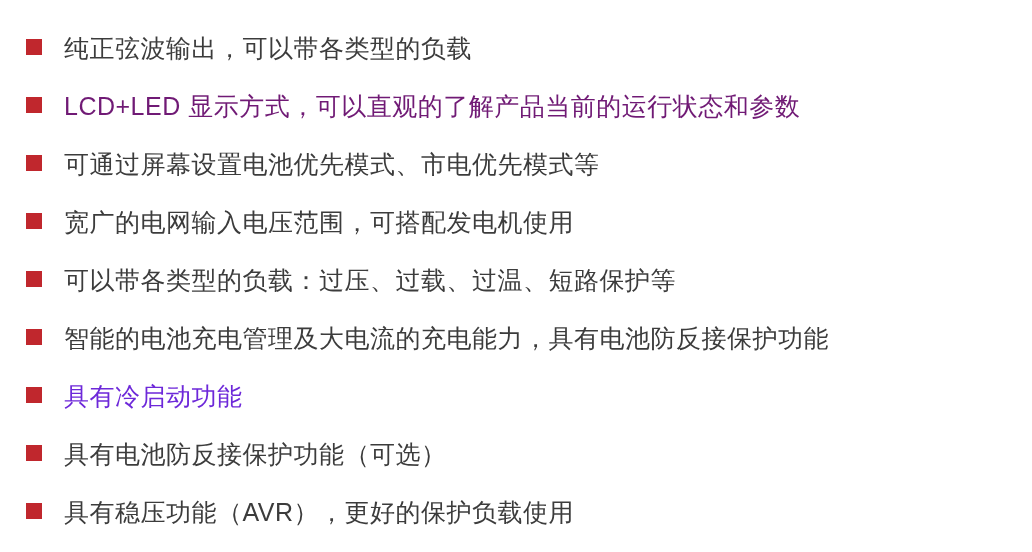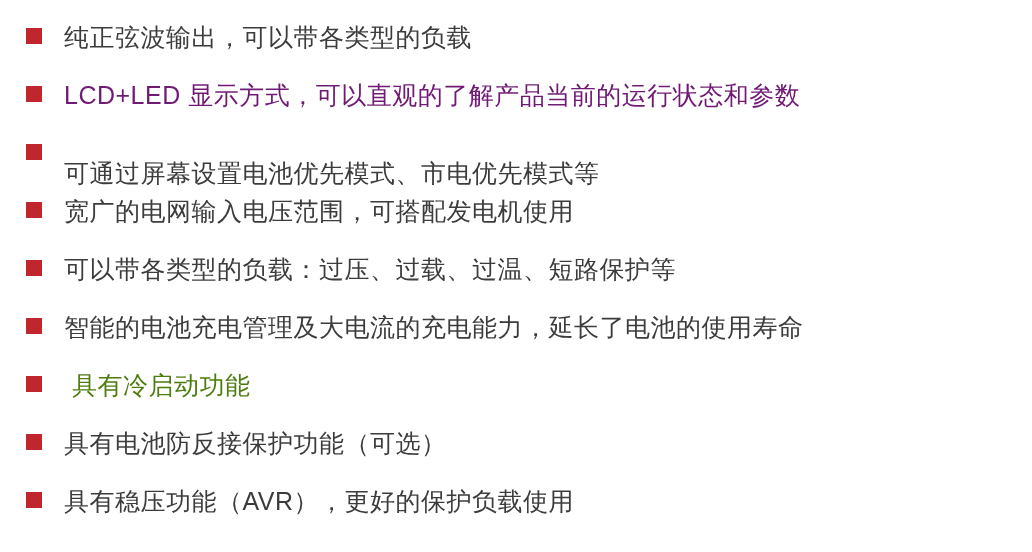--- a/index.html
+++ b/index.html
@@ -9,21 +9,21 @@
   body {
     width: 1032px;
     height: 552px;
     background: #ffffff;
     font-family: "Liberation Sans", "DejaVu Sans", sans-serif;
     overflow: hidden;
   }
   .feature-list {
     list-style: none;
     margin: 0;
-    padding: 15px 0 0 0;
+    padding: 26px 0 0 0;
     display: flex;
     flex-direction: column;
   }
   .feature-item {
     display: flex;
     align-items: flex-start;
     padding: 0 0 0 26px;
     height: 58px;
     box-sizing: border-box;
   }
@@ -50,37 +50,37 @@
   <li class="feature-item">
     <span class="bullet" style="background: rgb(192, 39, 45);"></span>
     <span class="feature-text" style="color: rgb(60, 60, 60);">纯正弦波输出，可以带各类型的负载</span>
   </li>
   <li class="feature-item">
     <span class="bullet" style="background: rgb(192, 39, 45);"></span>
     <span class="feature-text" style="color: #701a75;">LCD+LED 显示方式，可以直观的了解产品当前的运行状态和参数</span>
   </li>
   <li class="feature-item">
     <span class="bullet" style="background: rgb(192, 39, 45);"></span>
-    <span class="feature-text" style="color: rgb(60, 60, 60); margin-top: 20px;">可通过屏幕设置电池优先模式、市电优先模式等</span>
+    <span class="feature-text" style="color: rgb(60, 60, 60);">可通过屏幕设置电池优先模式、市电优先模式等</span>
   </li>
   <li class="feature-item">
     <span class="bullet" style="background: rgb(192, 39, 45);"></span>
     <span class="feature-text" style="color: rgb(60, 60, 60); text-align: right;">宽广的电网输入电压范围，可搭配发电机使用</span>
   </li>
   <li class="feature-item">
     <span class="bullet" style="background: rgb(192, 39, 45);"></span>
     <span class="feature-text" style="color: rgb(60, 60, 60);">可以带各类型的负载：过压、过载、过温、短路保护等</span>
   </li>
   <li class="feature-item">
     <span class="bullet" style="background: rgb(192, 39, 45);"></span>
-    <span class="feature-text" style="color: rgb(60, 60, 60);">智能的电池充电管理及大电流的充电能力，延长了电池的使用寿命</span>
+    <span class="feature-text" style="color: rgb(60, 60, 60);">智能的电池充电管理及大电流的充电能力，具有电池防反接保护功能</span>
   </li>
   <li class="feature-item">
     <span class="bullet" style="background: rgb(192, 39, 45);"></span>
-    <span class="feature-text" style="color: #4d7c0f; margin-left: 8px;">具有冷启动功能</span>
+    <span class="feature-text" style="color: #6d28d9;">具有冷启动功能</span>
   </li>
   <li class="feature-item">
     <span class="bullet" style="background: rgb(192, 39, 45);"></span>
     <span class="feature-text" style="color: rgb(60, 60, 60);">具有电池防反接保护功能（可选）</span>
   </li>
   <li class="feature-item">
     <span class="bullet" style="background: rgb(192, 39, 45);"></span>
     <span class="feature-text" style="color: rgb(60, 60, 60);">具有稳压功能（AVR），更好的保护负载使用</span>
   </li>
 </ul>

